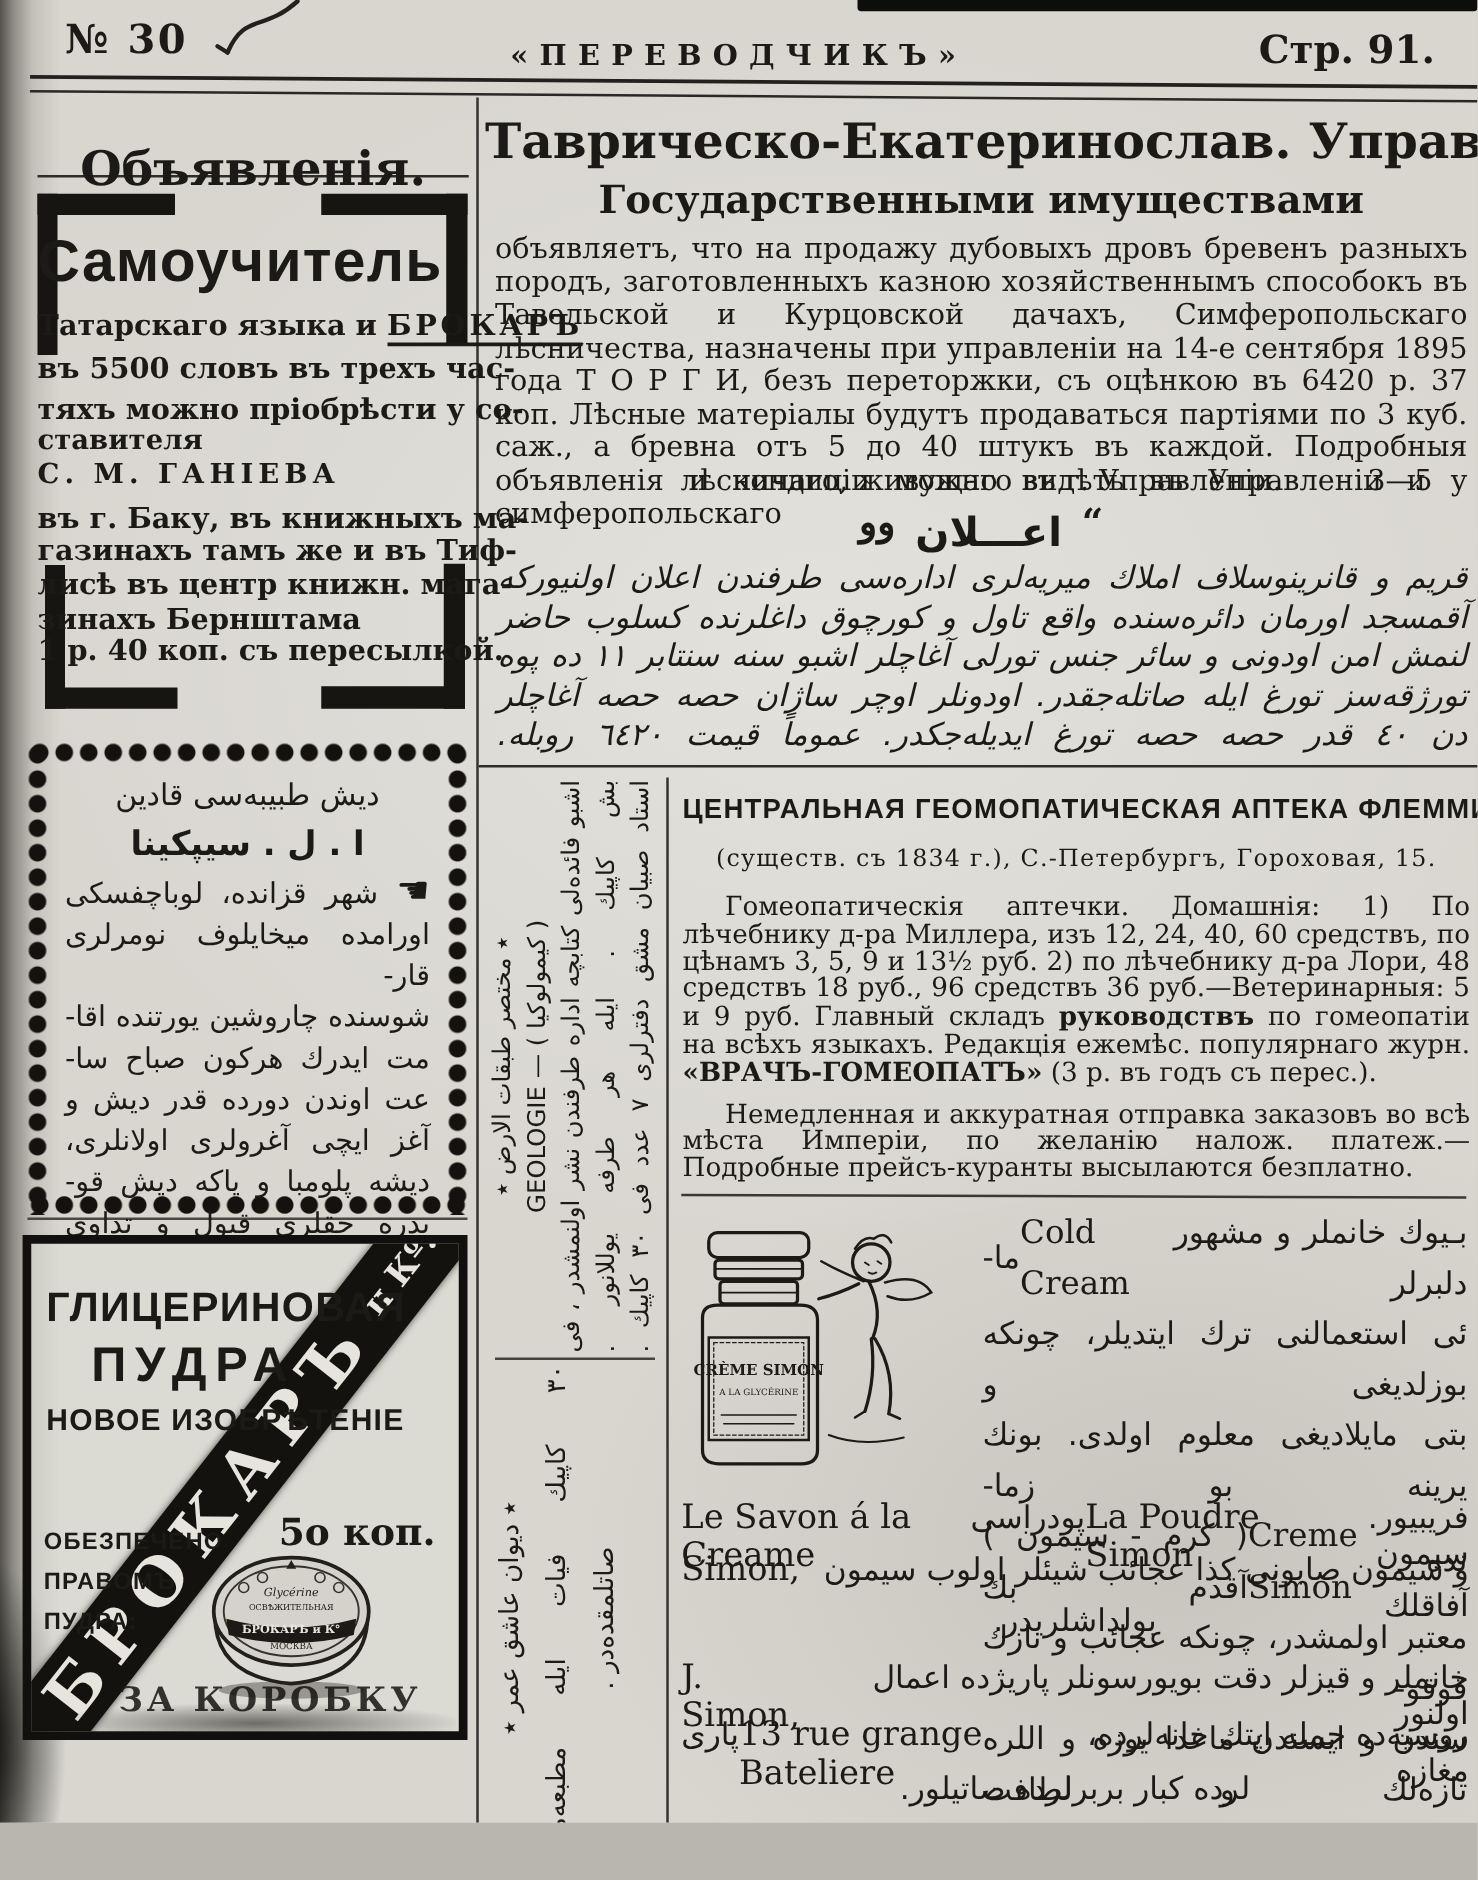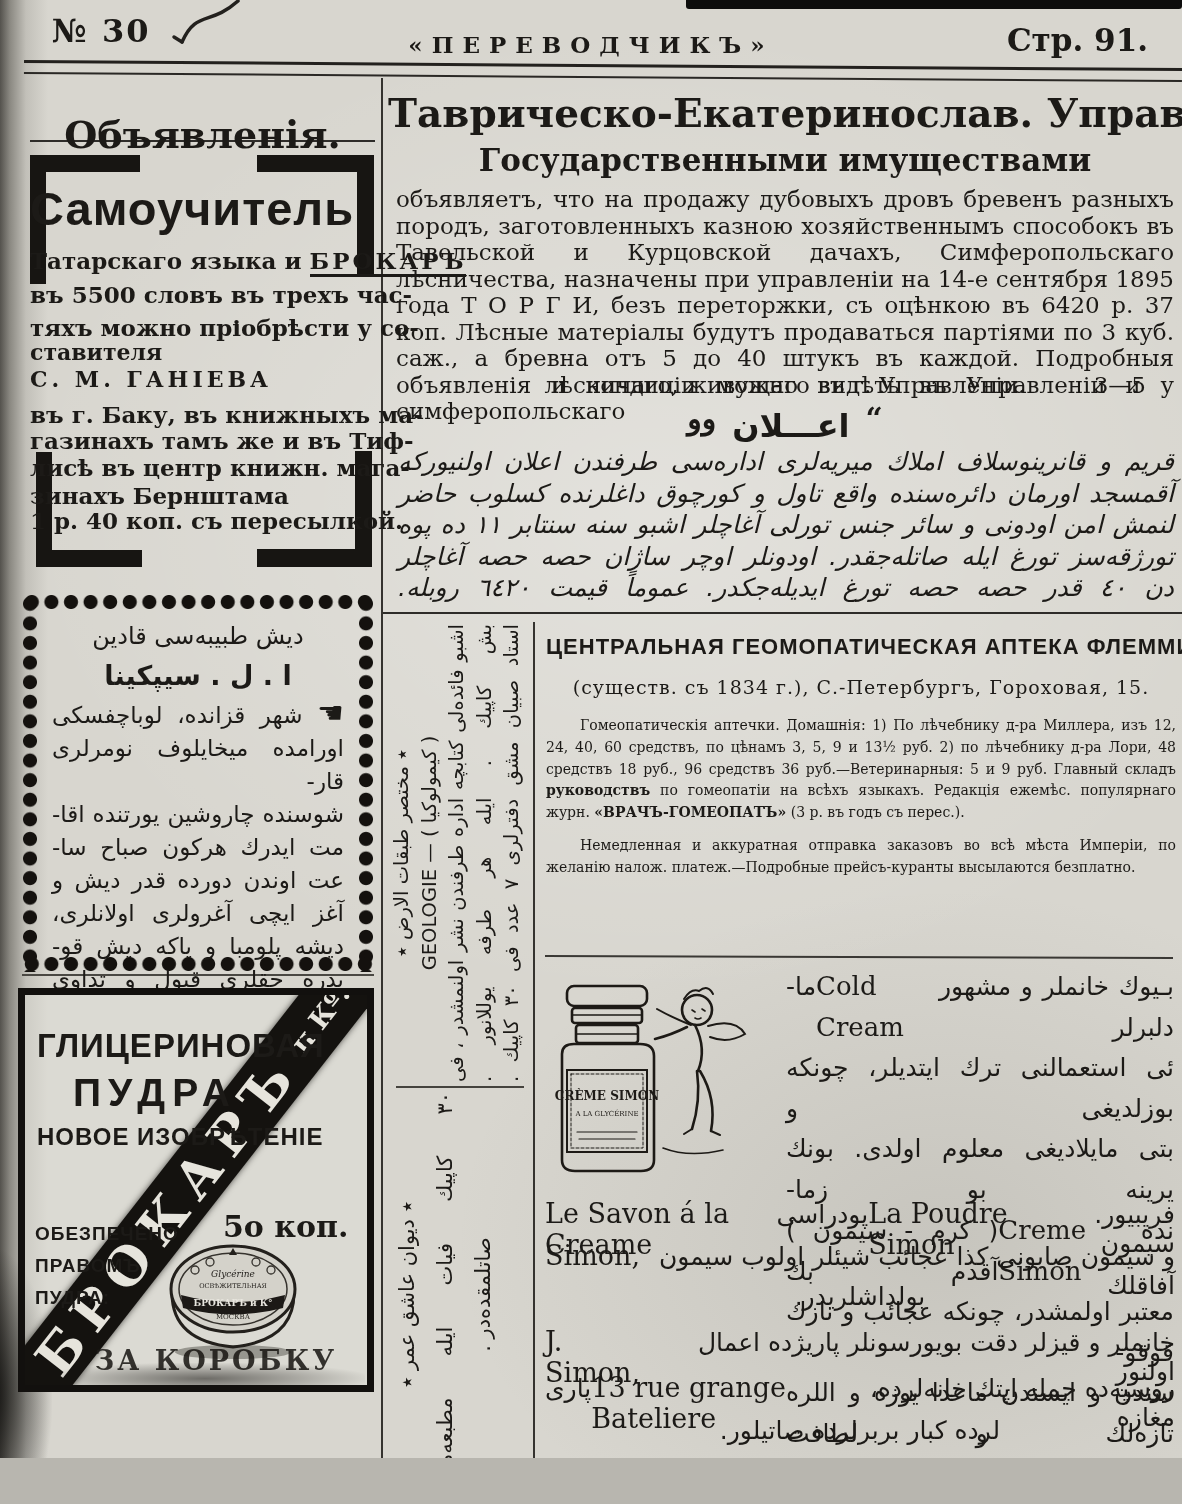--- a/index.html
+++ b/index.html
@@ -86,26 +86,26 @@
   
   .ilan-h{left:396px;top:406px;width:778px;display:flex;justify-content:center;align-items:flex-start;gap:16px;}
   .ilan-h .w{font-family:"DejaVu Sans",sans-serif;font-size:32px;font-weight:bold;line-height:40px;}
   .ilan-h .q{font-size:30px;font-weight:bold;line-height:26px;}
   .ilan-lines{left:398px;top:446px;width:776px;font-style:italic;}
   .ilan-lines .il{font-size:25px;line-height:31.5px;text-align:justify;text-align-last:justify;}
   
   .apteka{left:546px;top:634px;width:630px;}
   .ap-title{text-align:center;font-family:"Liberation Sans",sans-serif;font-weight:bold;font-size:22px;letter-spacing:1px;white-space:nowrap;}
   .ap-sub{text-align:center;font-size:19px;margin-top:16px;letter-spacing:1px;}
-  .ap-p{font-size:14px;line-height:21.8px;text-align:justify;text-indent:34px;margin-top:17px;}
+  .ap-p{font-size:21px;line-height:21.8px;text-align:justify;text-indent:34px;margin-top:17px;}
   .ap-p2{margin-top:11px;}
   
   .simon-img{left:545px;top:972px;}
   .simon-col{left:786px;top:966px;width:388px;}
-  .simon-col .sl{font-size:25px;line-height:40.5px;text-align:justify;text-align-last:justify;}
+  .simon-col .sl{font-size:25px;line-height:40.5px;text-align:justify;text-align-last:justify;align-items:center;}
   .mixflex{display:flex;justify-content:space-between;align-items:baseline;}
   .lat{font-family:"DejaVu Serif",serif;direction:ltr;font-size:26px;}
   .s-l7{left:545px;top:1198px;width:630px;}
   .s-l8{left:545px;top:1240px;width:630px;}
   .s-l9{left:545px;top:1282px;width:630px;text-align:center;font-size:25px;}
   .s-l10{left:545px;top:1326px;width:630px;}
   .s-l11{left:545px;top:1372px;width:630px;}
   .s-l12{left:545px;top:1416px;width:630px;text-align:center;font-size:25px;}
   .s-l7 .lat,.s-l8 .lat,.s-l10 .lat,.s-l11 .lat{font-size:27px;}
   .mixflex .ar{font-size:25px;}

